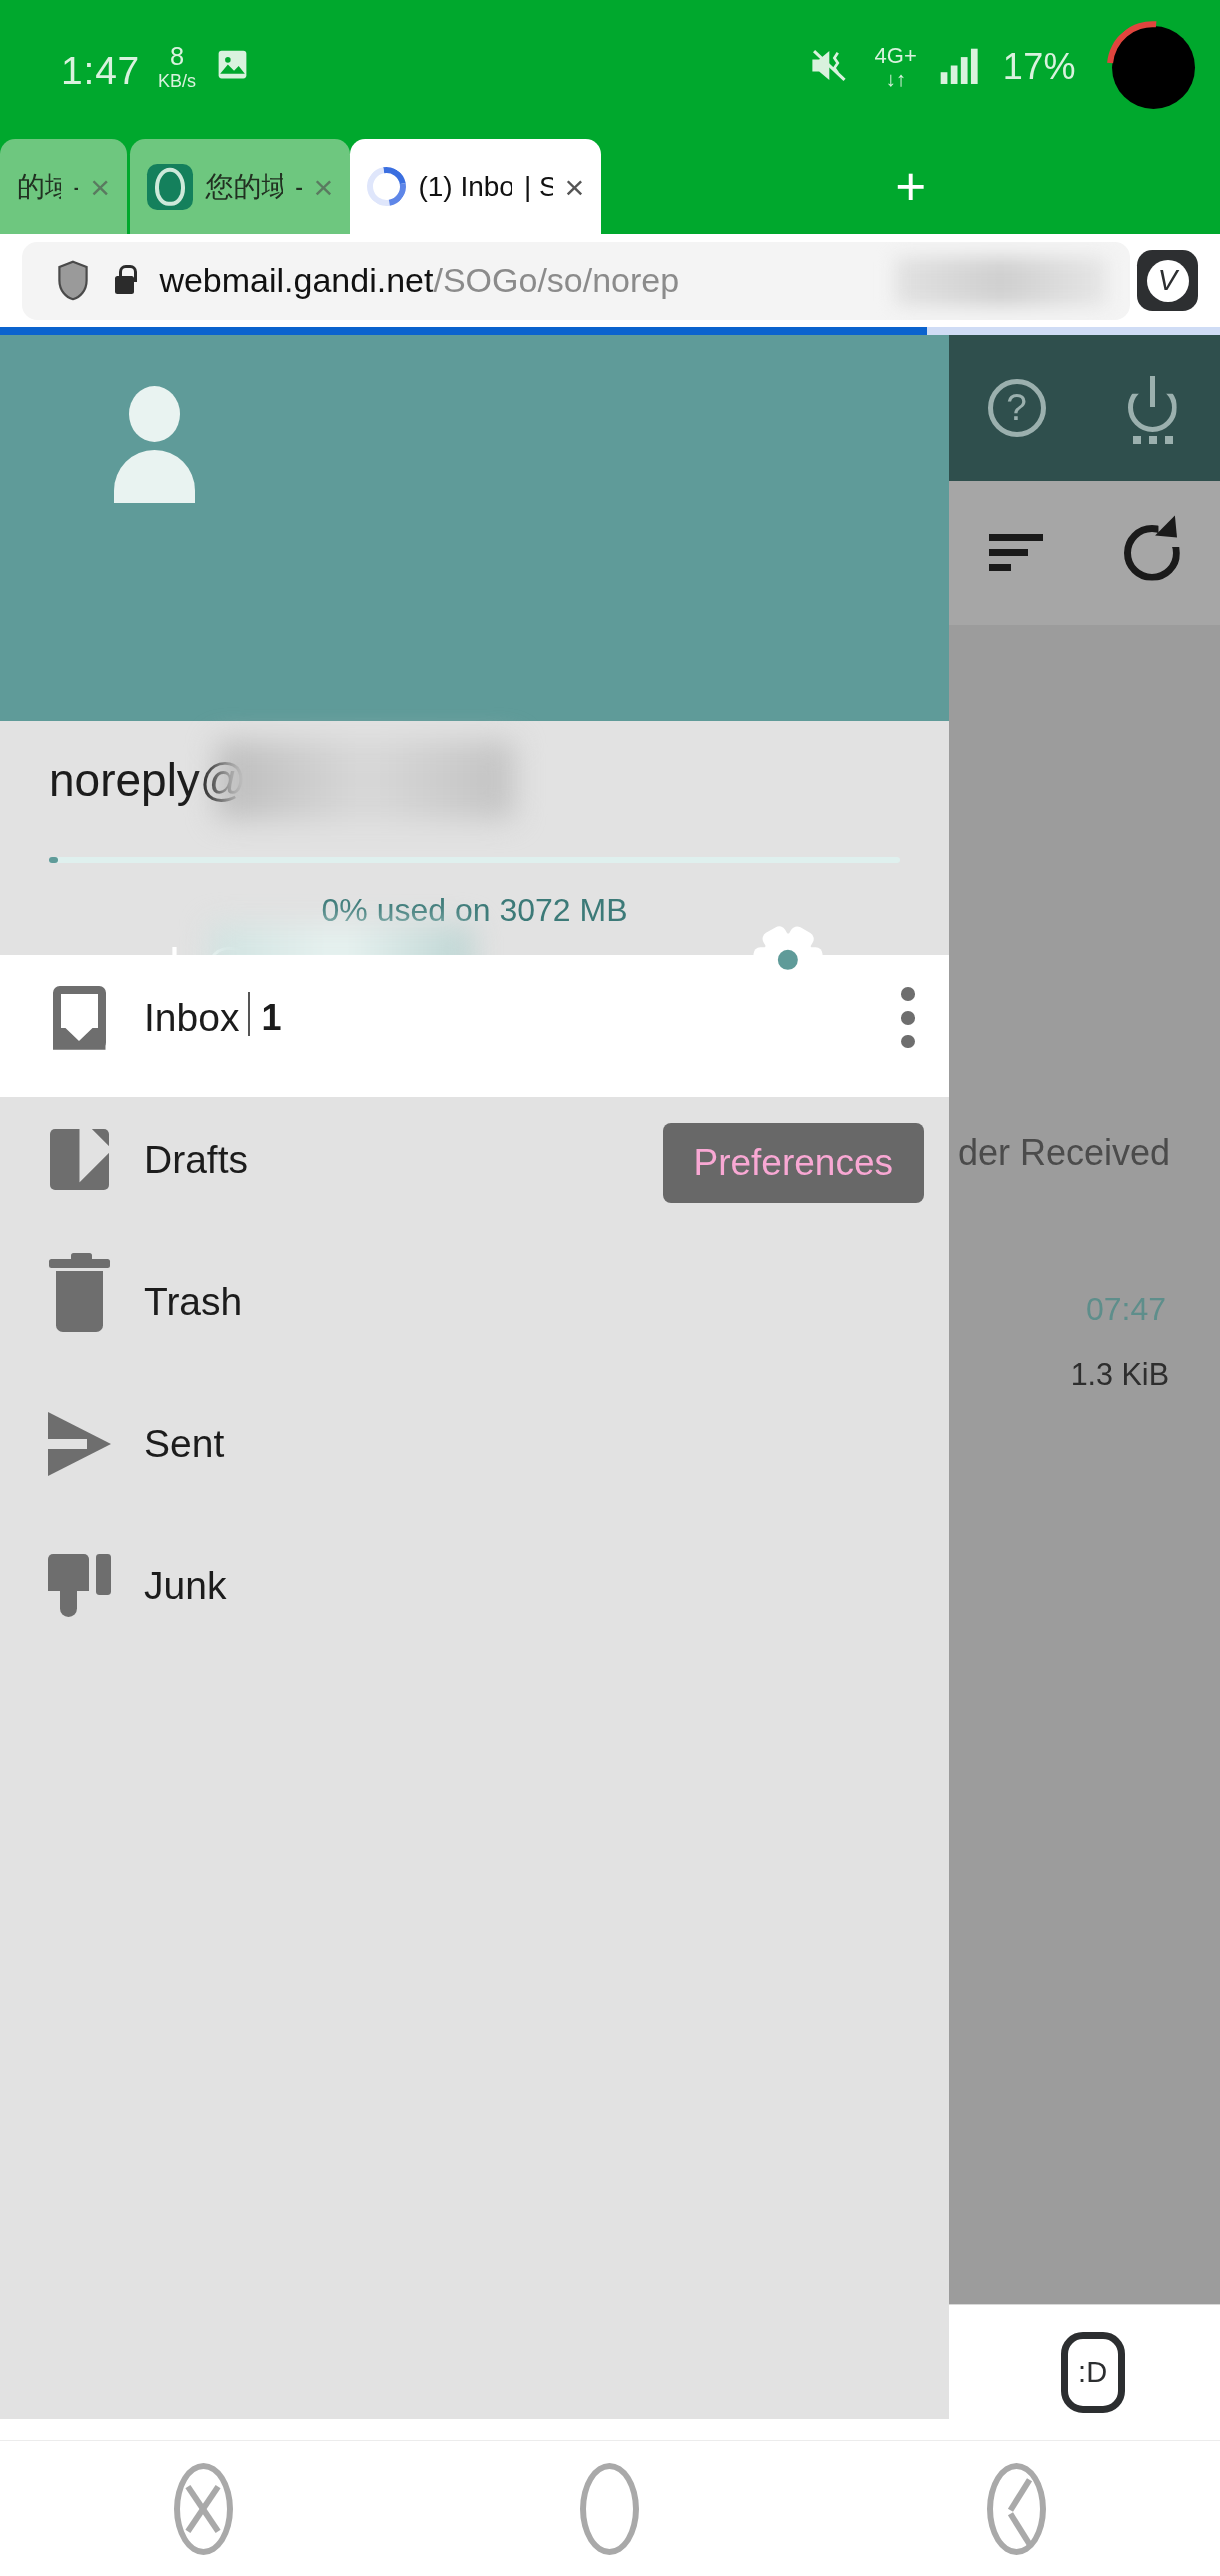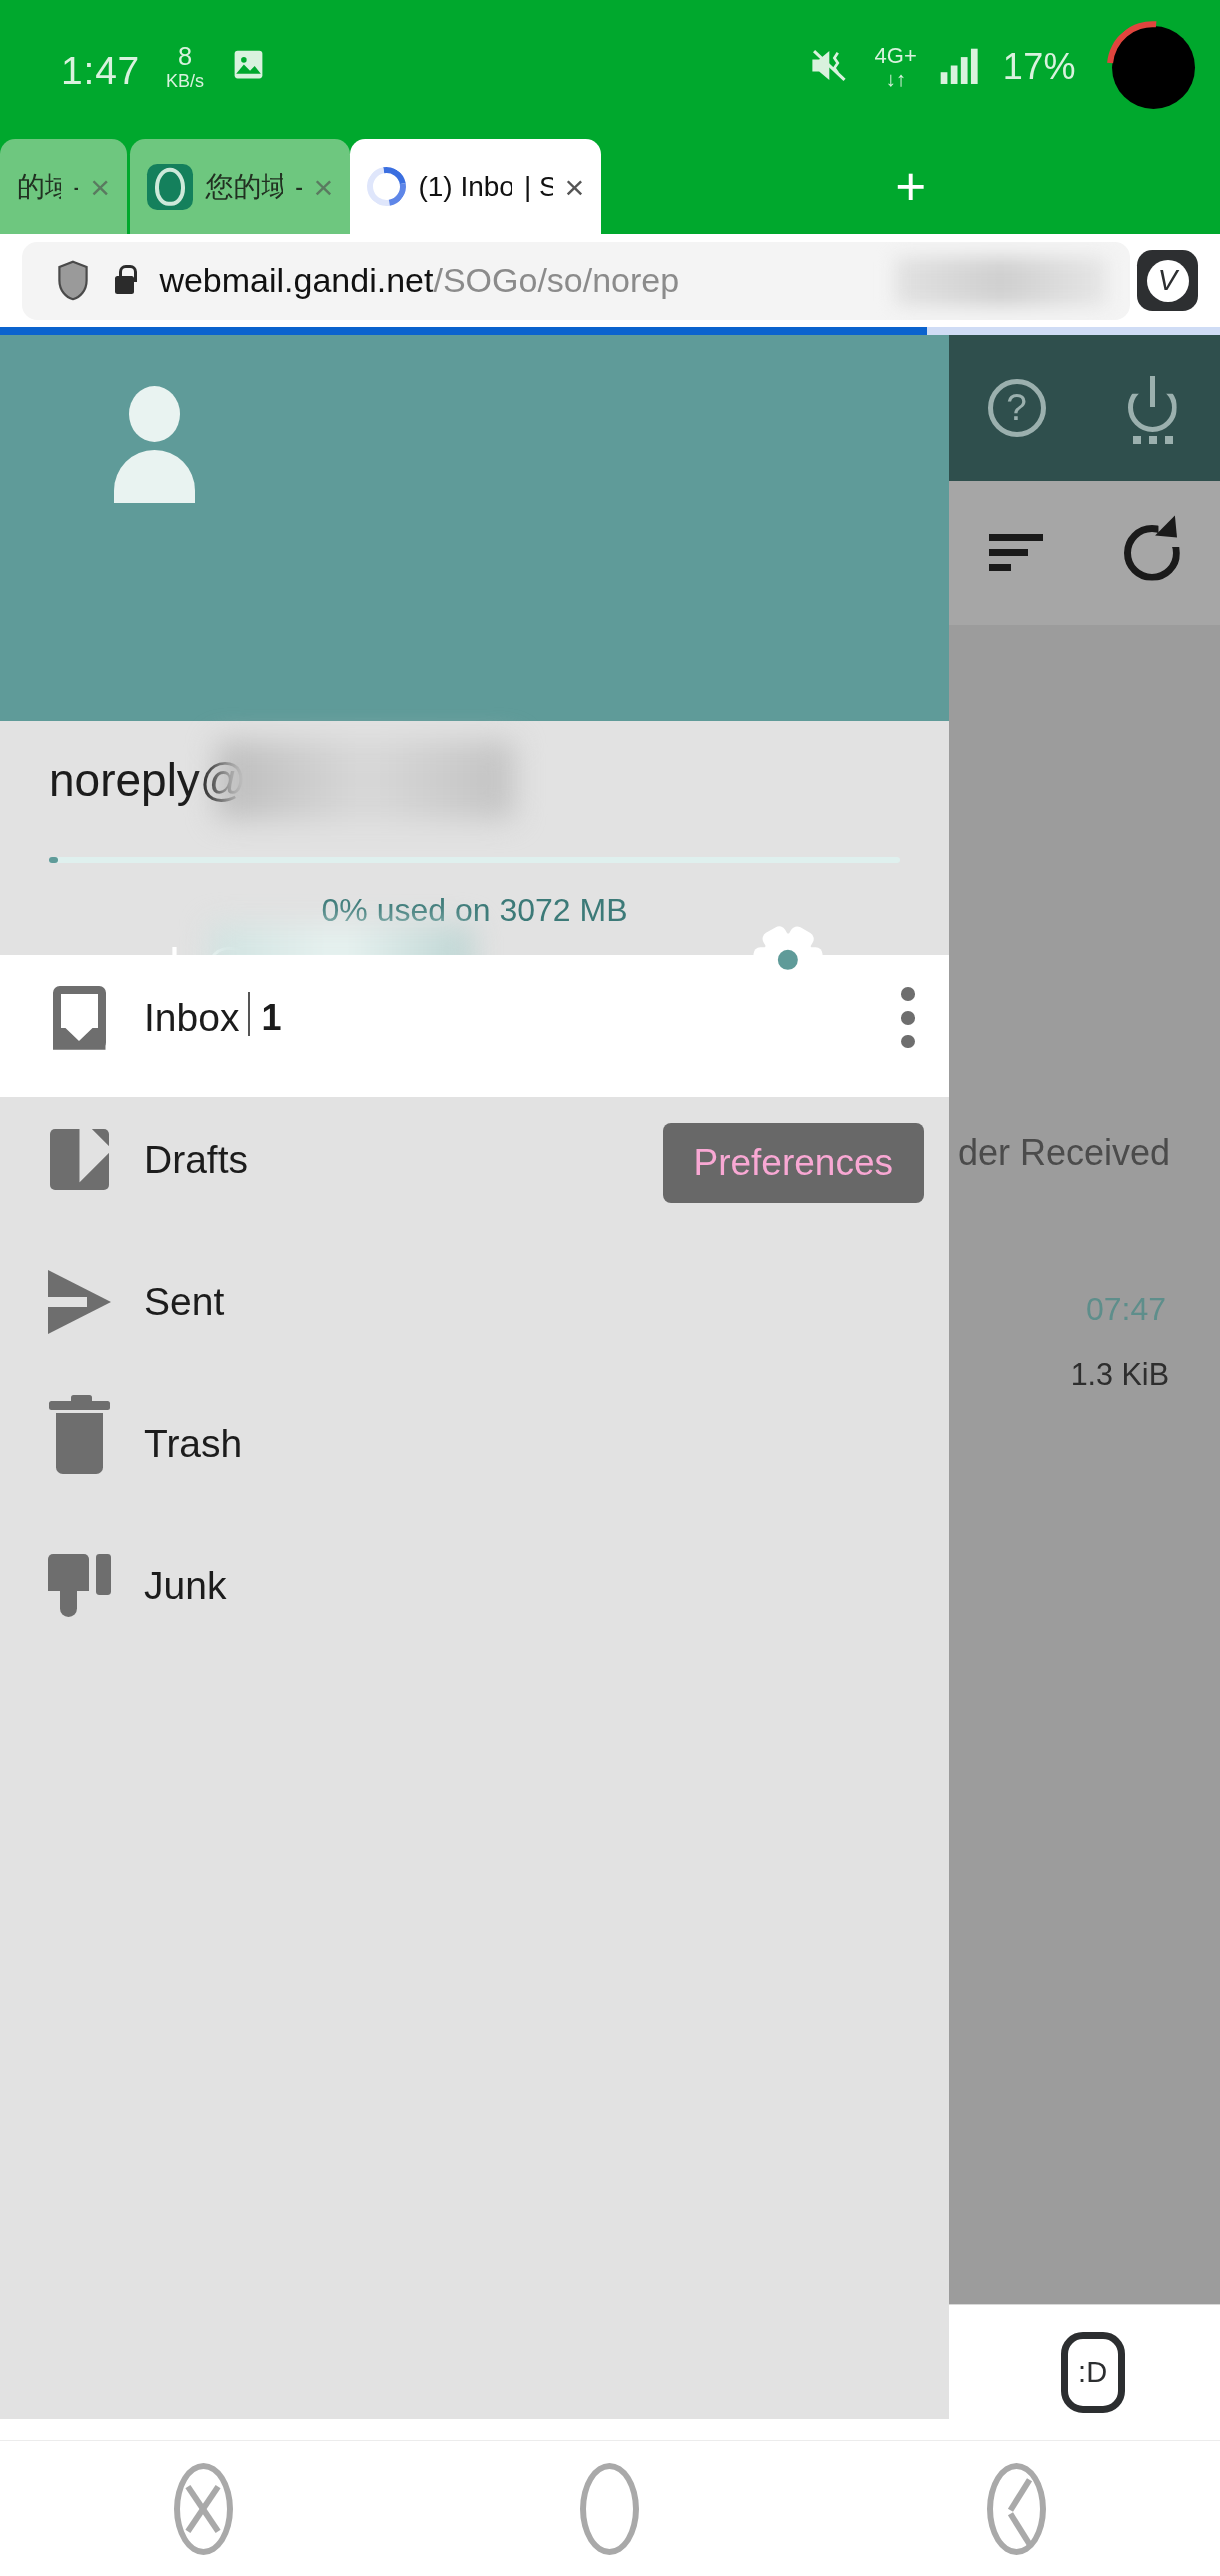--- a/index.html
+++ b/index.html
@@ -9,21 +9,21 @@
     background:#ffffff;
     overflow:hidden;
     position:relative;
   }
 
   
   #status-bar {
     height:134px; background:#00a82d; position:relative;
     display:flex; align-items:center;
   }
-  .sb-left { display:flex; align-items:flex-end; gap:26px; padding-left:61px; }
+  .sb-left { display:flex; align-items:flex-end; gap:18px; padding-left:61px; }
   .sb-time { color:#d9f2de; font-size:39px; letter-spacing:0.8px; line-height:1; }
   .sb-net { display:flex; flex-direction:column; align-items:center; color:#d9f2de; line-height:1; }
   .sb-net .n1 { font-size:25.4px; }
   .sb-net .n2 { font-size:18px; margin-top:2px; }
   .sb-right {
     position:absolute; right:0; top:0; height:100%;
     display:flex; align-items:center; gap:22px; padding-right:25.4px;
   }
   .sb-pct { color:#d9f2de; font-size:36px; letter-spacing:0.4px; }
   .punch {
@@ -415,30 +415,30 @@
 
       <div class="folder-row">
         <span class="folder-ic">
             <span class="ic-draft"></span>
           </span>
         <span class="folder-label">Drafts</span>
       </div>
 
       <div class="folder-row">
         <span class="folder-ic">
+            <span class="ic-trash"></span>
+          </span>
+        <span class="folder-label">Trash</span>
+      </div>
+
+      <div class="folder-row">
+        <span class="folder-ic">
             <span class="ic-sent"></span>
           </span>
         <span class="folder-label">Sent</span>
-      </div>
-
-      <div class="folder-row">
-        <span class="folder-ic">
-            <span class="ic-trash"></span>
-          </span>
-        <span class="folder-label">Trash</span>
       </div>
 
       <div class="folder-row">
         <span class="folder-ic">
           <span class="ic-junk">
               <span class="pad"></span>
               <span class="stem"></span>
               <span class="thumb"></span>
             </span>
         </span>

